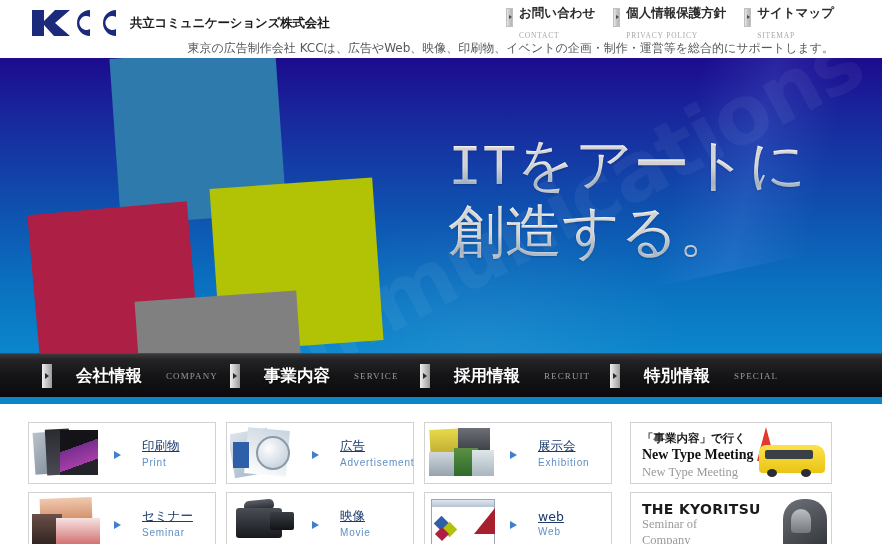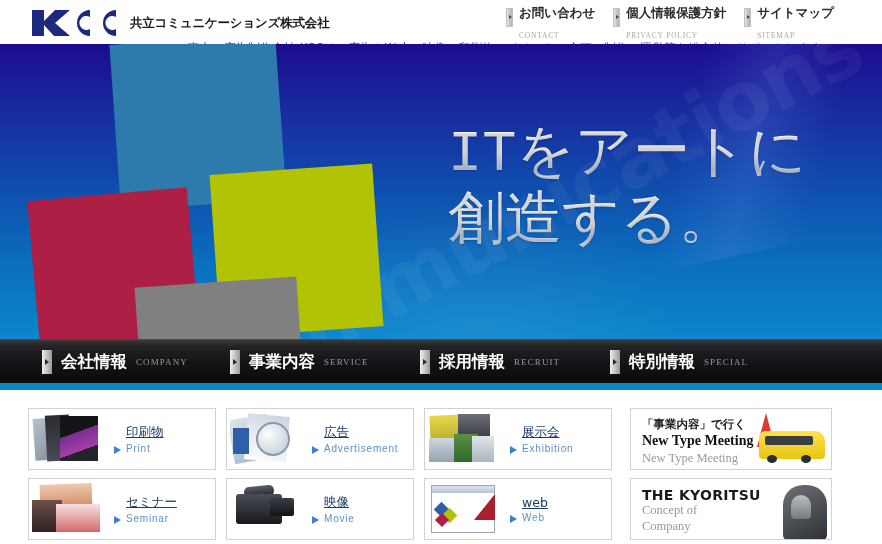--- a/index.html
+++ b/index.html
@@ -4,21 +4,21 @@
 <style>
   * { margin:0; padding:0; box-sizing:border-box; }
   html,body {
     width:882px; height:544px; overflow:hidden;
     background:#ffffff;
     font-family:"Liberation Sans", sans-serif;
   }
   .page { position:relative; width:882px; height:544px; }
 
   
-  .header { position:relative; height:44px; background:#ffffff; }
+  .header { position:relative; height:58px; background:#ffffff; }
   .logo-wrap { position:absolute; left:30px; top:8px; display:flex; align-items:center; gap:12px; }
   .logo-mark { display:block; }
   .logo-company {
     font-size:12.5px; font-weight:bold; color:#1b1b1b;
     letter-spacing:-0.2px; white-space:nowrap;
     font-family:"DejaVu Sans", sans-serif;
   }
   .header-nav { position:absolute; right:48px; top:7px; display:flex; gap:18px; }
   .hnav-item { display:flex; align-items:flex-start; gap:6px; cursor:pointer; }
   .hnav-bar {
@@ -87,21 +87,21 @@
   }
 
   
   .mainnav {
     position:relative; height:44px;
     background:linear-gradient(to bottom,#3a3a3c 0%,#232325 14%,#141416 52%,#0b0b0d 100%);
     border-top:1px solid #4a4a4c;
     display:flex; align-items:center;
   }
   .mnav-item {
-    display:flex; align-items:center; gap:9px; cursor:pointer;
+    display:flex; align-items:center; gap:24px; cursor:pointer;
     padding-left:12px;
   }
   .mnav-bar {
     width:10px; height:24px;
     background:linear-gradient(to right,#f0f0f0,#c4c4c4 50%,#9a9a9a);
     position:relative;
   }
   .mnav-bar::after{
     content:""; position:absolute; left:3px; top:9px;
     border-left:4px solid #2a2a2a;
@@ -125,21 +125,21 @@
     position:absolute; left:28px; top:18px;
     display:flex; flex-wrap:wrap; gap:8px 10px; width:586px;
   }
   .card {
     width:188px; height:62px;
     border:1px solid #d2d2d2; background:#fff;
     display:flex; align-items:center; cursor:pointer;
     padding:3px;
   }
   .thumb { width:72px; height:54px; flex:none; position:relative; overflow:hidden; }
-  .card-txt { padding-left:10px; display:flex; align-items:flex-end; gap:5px; }
+  .card-txt { padding-left:10px; display:flex; align-items:center; gap:21px; }
   .card-arrow {
     margin-top:4px; width:0; height:0; flex:none;
     border-left:7px solid #3f7fd0;
     border-top:4.5px solid transparent;
     border-bottom:4.5px solid transparent;
   }
   .card-jp {
     font-size:12.5px; color:#1b3a6b; font-weight:normal;
     font-family:"DejaVu Sans", sans-serif;
     text-decoration:underline; display:block; margin-bottom:2px; white-space:nowrap;
@@ -385,21 +385,21 @@
           <span class="bn-l2">New Type Meeting</span>
           <span class="bn-l3">New Type Meeting</span>
         </div>
         <span class="tower"></span>
         <span class="bus"></span>
       </div>
 
       <div class="banner">
         <div class="banner-txt">
           <span class="bn2-l1">THE KYORITSU</span>
-          <span class="bn2-l2">Concept of</span>
+          <span class="bn2-l2">Seminar of</span>
           <span class="bn2-l2">Company</span>
         </div>
         <span class="robot"></span>
       </div>
     </div>
 
   </div>
 </div>
 
 </body></html>

